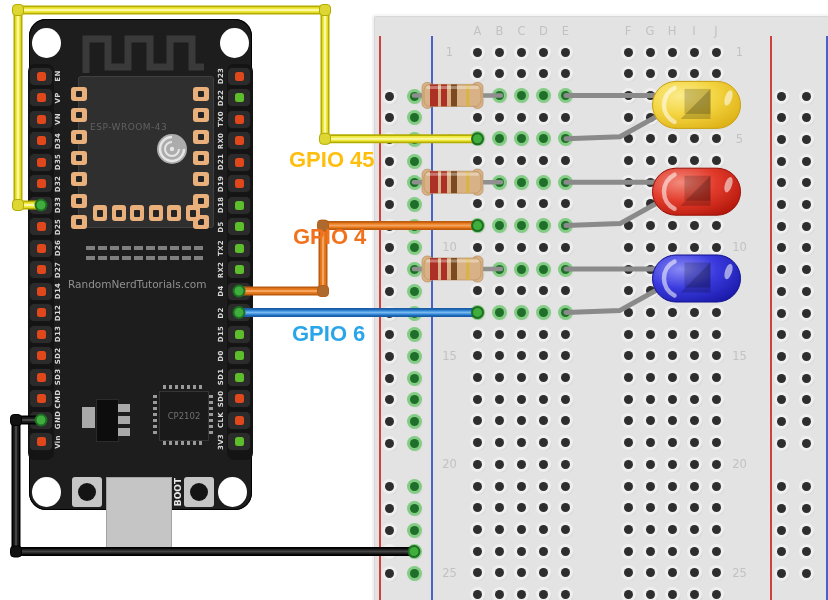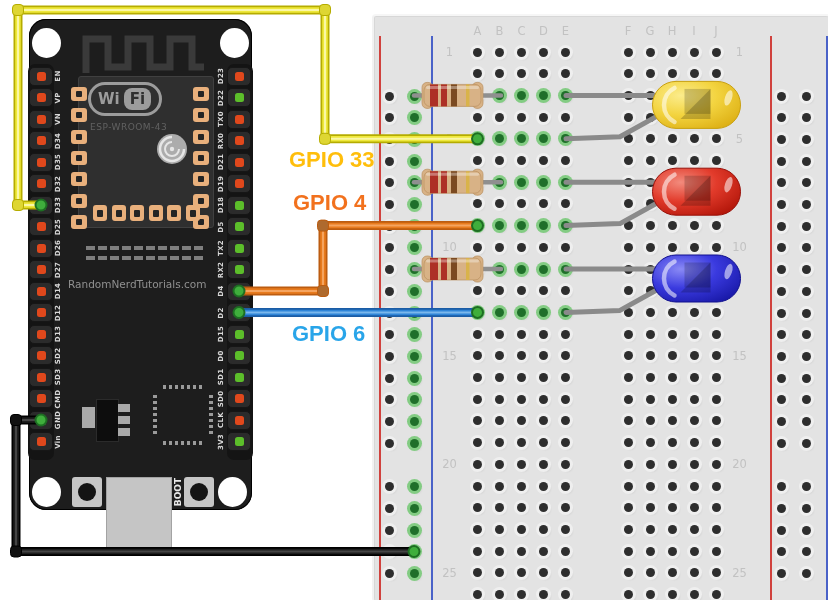--- a/index.html
+++ b/index.html
@@ -81,24 +81,20 @@
     <div class="mount-hole" style="left:191px;top:9px;"></div>
     <div class="mount-hole" style="left:3px;top:458px;"></div>
     <div class="mount-hole" style="left:189px;top:458px;"></div>
 
     <svg style="position:absolute;left:51px;top:6px;" width="130" height="52" viewBox="0 0 130 52">
       <path d="M6,48 L6,14 L28,14 L28,42 L48,42 L48,14 L70,14 L70,42 L90,42 L90,14 L112,14 L112,42 L124,42" fill="none" stroke="#3A3A3A" stroke-width="7"></path>
     </svg>
 
     <div id="shield"></div>
 
-    <div class="wifi">
-      <span class="wifi-wi">Wi</span>
-      <span class="wifi-fi">Fi</span>
-    </div>
 
     <div id="esp-module-text">ESP-WROOM-43</div>
 
     <svg style="position:absolute;left:127px;top:114px;" width="32" height="32" viewBox="0 0 32 32">
       <circle cx="16" cy="16" r="15" fill="#ACACAC"></circle>
       <path d="M16,4 a12,12 0 1 0 12,12" fill="none" stroke="#E6E6E6" stroke-width="2.5"></path>
       <path d="M16,9 a7,7 0 1 0 7,7" fill="none" stroke="#E6E6E6" stroke-width="2"></path>
       <circle cx="16" cy="16" r="2.2" fill="#E6E6E6"></circle>
     </svg>
 
@@ -107,20 +103,23 @@
     <div id="vreg-padL"></div>
     <div id="vreg-body"></div>
     <div class="vreg-padR" style="top:385px;"></div>
     <div class="vreg-padR" style="top:397px;"></div>
     <div class="vreg-padR" style="top:409px;"></div>
 
     <div class="chip-stub-h" style="left:134px;top:366px;"></div>
     <div class="chip-stub-h" style="left:134px;top:422px;"></div>
     <div class="chip-stub-v" style="left:124px;top:376px;"></div>
     <div class="chip-stub-v" style="left:180px;top:376px;"></div>
+    <div id="cp2102">
+      <span id="cp2102-label">CP2102</span>
+    </div>
 
     <div class="pushbtn" style="left:43px;top:458px;"></div>
     <span class="btn-label" style="left:81px;top:473px;">EN</span>
     <div class="pushbtn" style="left:155px;top:458px;"></div>
     <span class="btn-label" style="left:149px;top:473px;">BOOT</span>
     <div id="usb"></div>
 
     <div class="pin-strip" style="left:-1px;"></div>
     <div class="pin-strip" style="left:198px;"></div>
   <div class="pin-pad" style="left: 0px; top: 47.5px;">
@@ -418,22 +417,22 @@
         <path d="M41,420 L16,420 L16,551.5 L414,551.5" stroke="#000000" stroke-width="9" fill="none" stroke-linecap="round" stroke-linejoin="round"></path>
         <path d="M41,420 L16,420 L16,551.5 L414,551.5" stroke="#1E1E1E" stroke-width="5.5" fill="none" stroke-linecap="round" stroke-linejoin="round"></path>
         <path d="M41,420 L16,420 L16,551.5 L414,551.5" stroke="#454545" stroke-width="2" fill="none" stroke-linecap="round" stroke-linejoin="round"></path>
         <rect x="10.5" y="414.5" width="11" height="11" rx="3.5" fill="#111111" stroke="#000000" stroke-width="1"></rect>
         <rect x="10.5" y="546" width="11" height="11" rx="3.5" fill="#111111" stroke="#000000" stroke-width="1"></rect>
         <circle cx="41" cy="420" r="5.5" fill="#3FAE3C" stroke="#1D6E22" stroke-width="2"></circle>
         <circle cx="414" cy="551.5" r="5.5" fill="#3FAE3C" stroke="#1D6E22" stroke-width="2"></circle>
       </g>
     </svg>
 
-  <div class="gpio-label" id="gpio33" style="color: rgb(255, 190, 11);">GPIO 33</div>
-  <div class="gpio-label" id="gpio4" style="color: rgb(242, 113, 29);">GPIO 4</div>
+  <div class="gpio-label" id="gpio33" style="color: rgb(255, 190, 11);">GPIO 45</div>
+  <div class="gpio-label" id="gpio4" style="color: rgb(242, 113, 29); margin-top: 34px;">GPIO 4</div>
   <div class="gpio-label" id="gpio2" style="color: rgb(41, 165, 233);">GPIO 6</div>
 <div class="bb-letter" style="left: 477.5px; top: 31px;">A</div>
     <div class="bb-letter" style="left: 499.5px; top: 31px;">B</div>
     <div class="bb-letter" style="left: 521.5px; top: 31px;">C</div>
     <div class="bb-letter" style="left: 543.5px; top: 31px;">D</div>
     <div class="bb-letter" style="left: 565.5px; top: 31px;">E</div>
     <div class="bb-letter" style="left: 628px; top: 31px;">F</div>
     <div class="bb-letter" style="left: 650px; top: 31px;">G</div>
     <div class="bb-letter" style="left: 672px; top: 31px;">H</div>
     <div class="bb-letter" style="left: 694px; top: 31px;">I</div>

